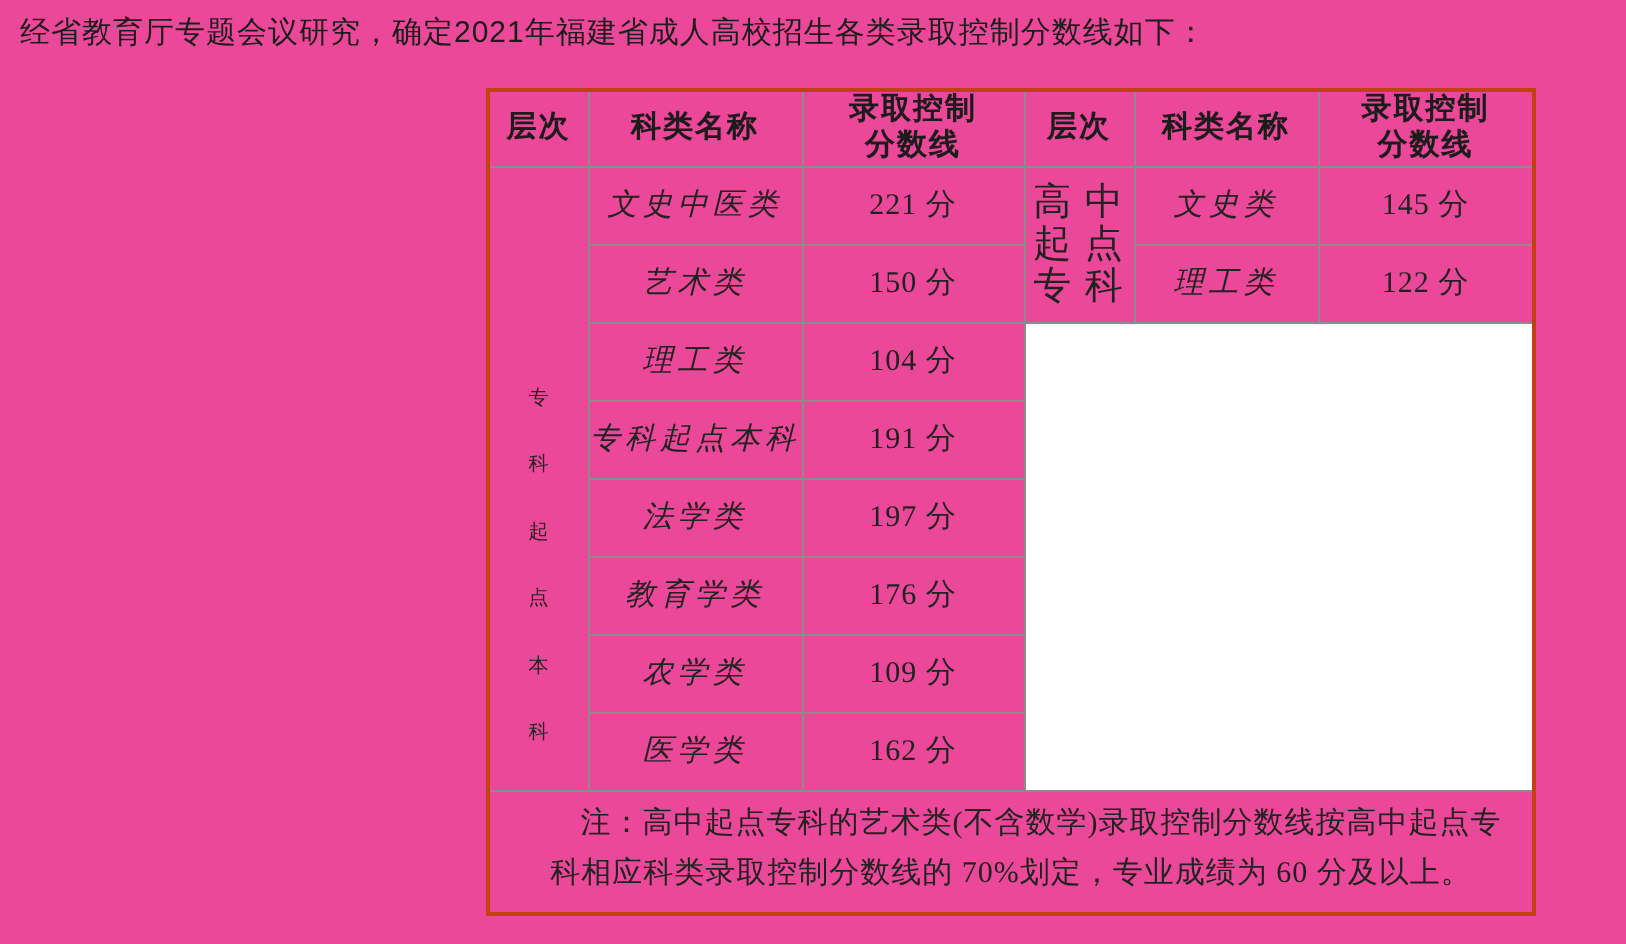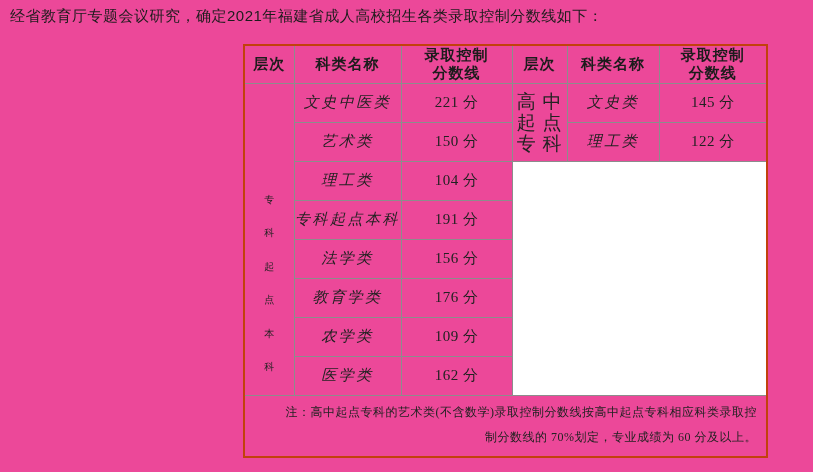--- a/index.html
+++ b/index.html
@@ -80,25 +80,24 @@
   }
   td.empty-cell{background:#ffffff;}
   td.note-cell{
     text-align:left;
     vertical-align:middle;
   }
   .note-text{
     margin:0;
     padding:4px 9px 6px 9px;
     text-indent:2em;
-    font-size:12px;
+    font-size:15px;
     line-height:25px;
     letter-spacing:0.5px;
     color:#222222;
-    text-align:right;
   }
 </style>
 </head>
 <body>
 
 <div class="page">
 
   <div class="intro">经省教育厅专题会议研究，确定2021年福建省成人高校招生各类录取控制分数线如下：</div>
 
   <table class="score-table">
@@ -163,21 +162,21 @@
       <td class="empty-cell" colspan="3" rowspan="6"></td>
     </tr>
 
     <tr class="body-row">
       <td class="cat">专科起点本科</td>
       <td class="score">191 分</td>
     </tr>
 
     <tr class="body-row">
       <td class="cat">法学类</td>
-      <td class="score">156 分</td>
+      <td class="score">197 分</td>
     </tr>
 
     <tr class="body-row">
       <td class="cat">教育学类</td>
       <td class="score">176 分</td>
     </tr>
 
     <tr class="body-row">
       <td class="cat">农学类</td>
       <td class="score">109 分</td>

